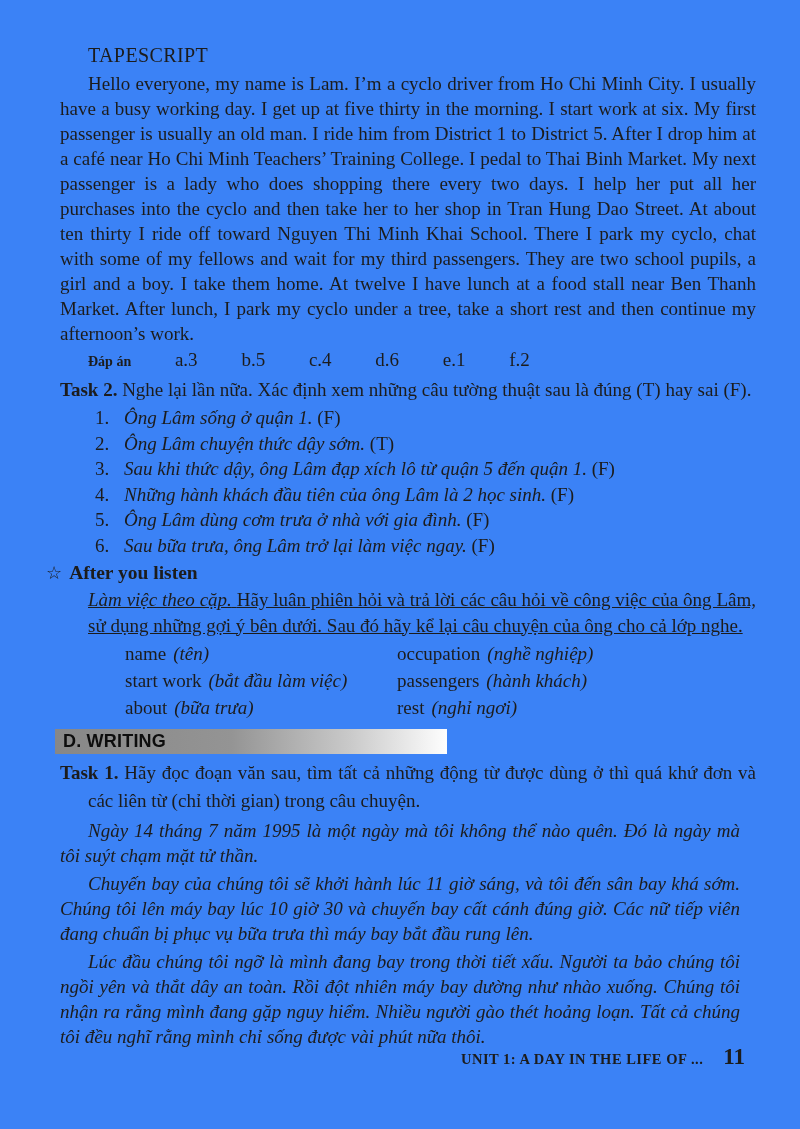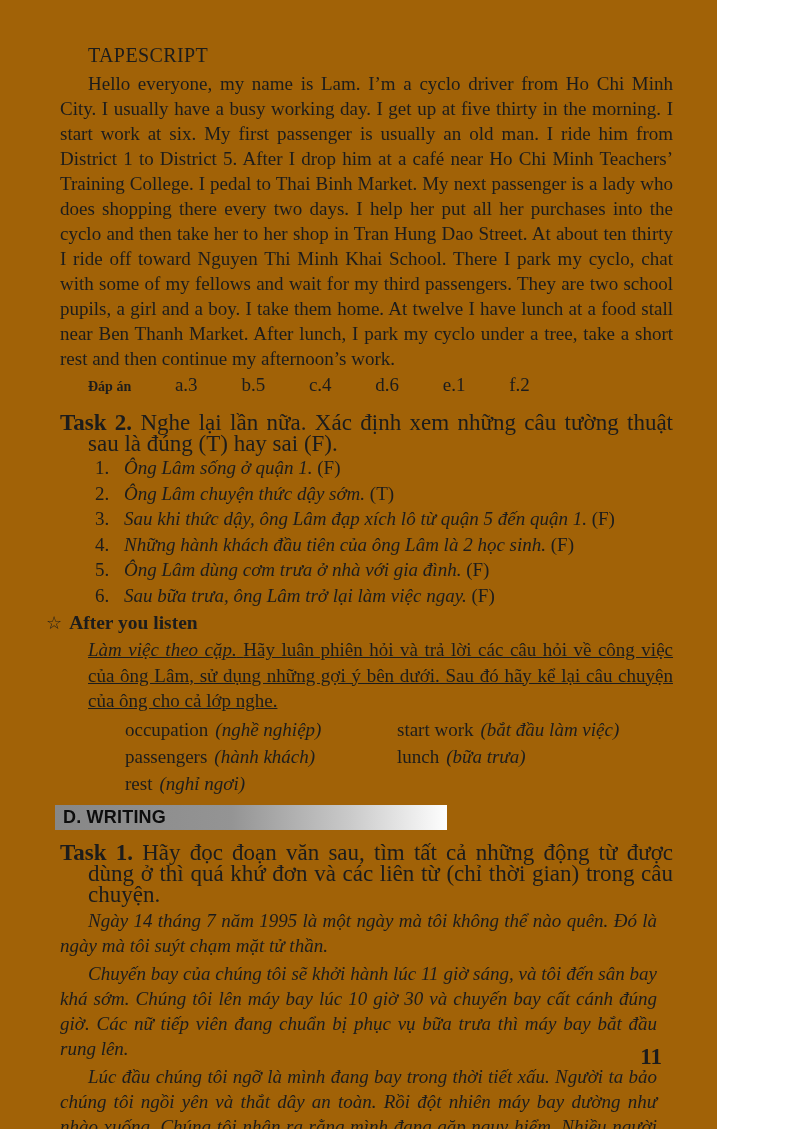--- a/index.html
+++ b/index.html
@@ -1,43 +1,43 @@
 <!DOCTYPE html>
 <html><head>
 <meta charset="utf-8">
 <style>
   html,body { margin:0; padding:0; background:#ffffff; }
   .page {
     position:relative;
-    width:717px; height:1129px;
+    width:800px; height:1129px;
     box-sizing:border-box;
-    background:#a16207;
+    background:#3b82f6;
     color:#1c1c1c;
     font-family:"Liberation Serif", serif;
     padding:44px 44px 0 60px;
     overflow:hidden;
   }
   .tapescript-heading {
     font-size:20px; font-weight:normal; letter-spacing:0.4px;
     margin:0 0 4px 28px;
   }
   .tape-para {
     font-size:19px; line-height:25px;
     text-align:justify; text-indent:28px; margin:0;
   }
   .dapan-row {
     font-size:19px; line-height:26px;
     margin:1px 0 0 28px; white-space:nowrap;
   }
   .dapan-label { font-weight:bold; font-size:14px; }
   .dapan-ans { display:inline-block; margin-left:39px; }
   .task-para {
-    font-size:23px; line-height:21px;
+    font-size:19px; line-height:28px;
     padding-left:28px; text-indent:-28px;
-    text-align:justify; margin:12px 0 0 0;
+    text-align:justify; margin:1px 0 0 0;
   }
   .task-label { font-weight:bold; }
   .statements { list-style:none; margin:1px 0 0 0; padding:0 0 0 35px; }
   .statement { font-size:19px; line-height:25.5px; }
   .statement-num { display:inline-block; width:29px; }
   .statement-text { font-style:italic; }
   .ayl-heading {
     font-size:19.5px; line-height:26px; font-weight:bold;
     margin:2px 0 1px -14px;
   }
@@ -129,37 +129,39 @@
   <div class="ayl-heading">
     <span class="star-icon">☆</span><span>After you listen</span>
   </div>
 
   <p class="pairwork-para">
     <span class="pairwork-lead">Làm việc theo cặp.</span>
     <span>Hãy luân phiên hỏi và trả lời các câu hỏi về công việc của ông Lâm, sử dụng những gợi ý bên dưới. Sau đó hãy kể lại câu chuyện của ông cho cả lớp nghe.</span>
   </p>
 
   <div class="hints-grid">
+    <div class="hint-item"><span>name</span><span class="hint-gloss">(tên)</span></div>
     <div class="hint-item"><span>occupation</span><span class="hint-gloss">(nghề nghiệp)</span></div>
     <div class="hint-item"><span>start work</span><span class="hint-gloss">(bắt đầu làm việc)</span></div>
     <div class="hint-item"><span>passengers</span><span class="hint-gloss">(hành khách)</span></div>
-    <div class="hint-item"><span>lunch</span><span class="hint-gloss">(bữa trưa)</span></div>
+    <div class="hint-item"><span>about</span><span class="hint-gloss">(bữa trưa)</span></div>
     <div class="hint-item"><span>rest</span><span class="hint-gloss">(nghỉ ngơi)</span></div>
   </div>
 
   <div class="writing-bar">
     <span class="writing-bar-title">D. WRITING</span>
   </div>
 
   <p class="task-para">
     <span class="task-label">Task 1.</span>
     <span>Hãy đọc đoạn văn sau, tìm tất cả những động từ được dùng ở thì quá khứ đơn và các liên từ (chỉ thời gian) trong câu chuyện.</span>
   </p>
 
   <p class="writing-para">Ngày 14 tháng 7 năm 1995 là một ngày mà tôi không thể nào quên. Đó là ngày mà tôi suýt chạm mặt tử thần.</p>
   <p class="writing-para">Chuyến bay của chúng tôi sẽ khởi hành lúc 11 giờ sáng, và tôi đến sân bay khá sớm. Chúng tôi lên máy bay lúc 10 giờ 30 và chuyến bay cất cánh đúng giờ. Các nữ tiếp viên đang chuẩn bị phục vụ bữa trưa thì máy bay bắt đầu rung lên.</p>
   <p class="writing-para">Lúc đầu chúng tôi ngỡ là mình đang bay trong thời tiết xấu. Người ta bảo chúng tôi ngồi yên và thắt dây an toàn. Rồi đột nhiên máy bay dường như nhào xuống. Chúng tôi nhận ra rằng mình đang gặp nguy hiểm. Nhiều người gào thét hoảng loạn. Tất cả chúng tôi đều nghĩ rằng mình chỉ sống được vài phút nữa thôi.</p>
 
   <div class="page-footer">
+    <span class="footer-unit">UNIT 1: A DAY IN THE LIFE OF ...</span>
     <span class="footer-page-number">11</span>
   </div>
 
 </div>
 
 </body></html>

